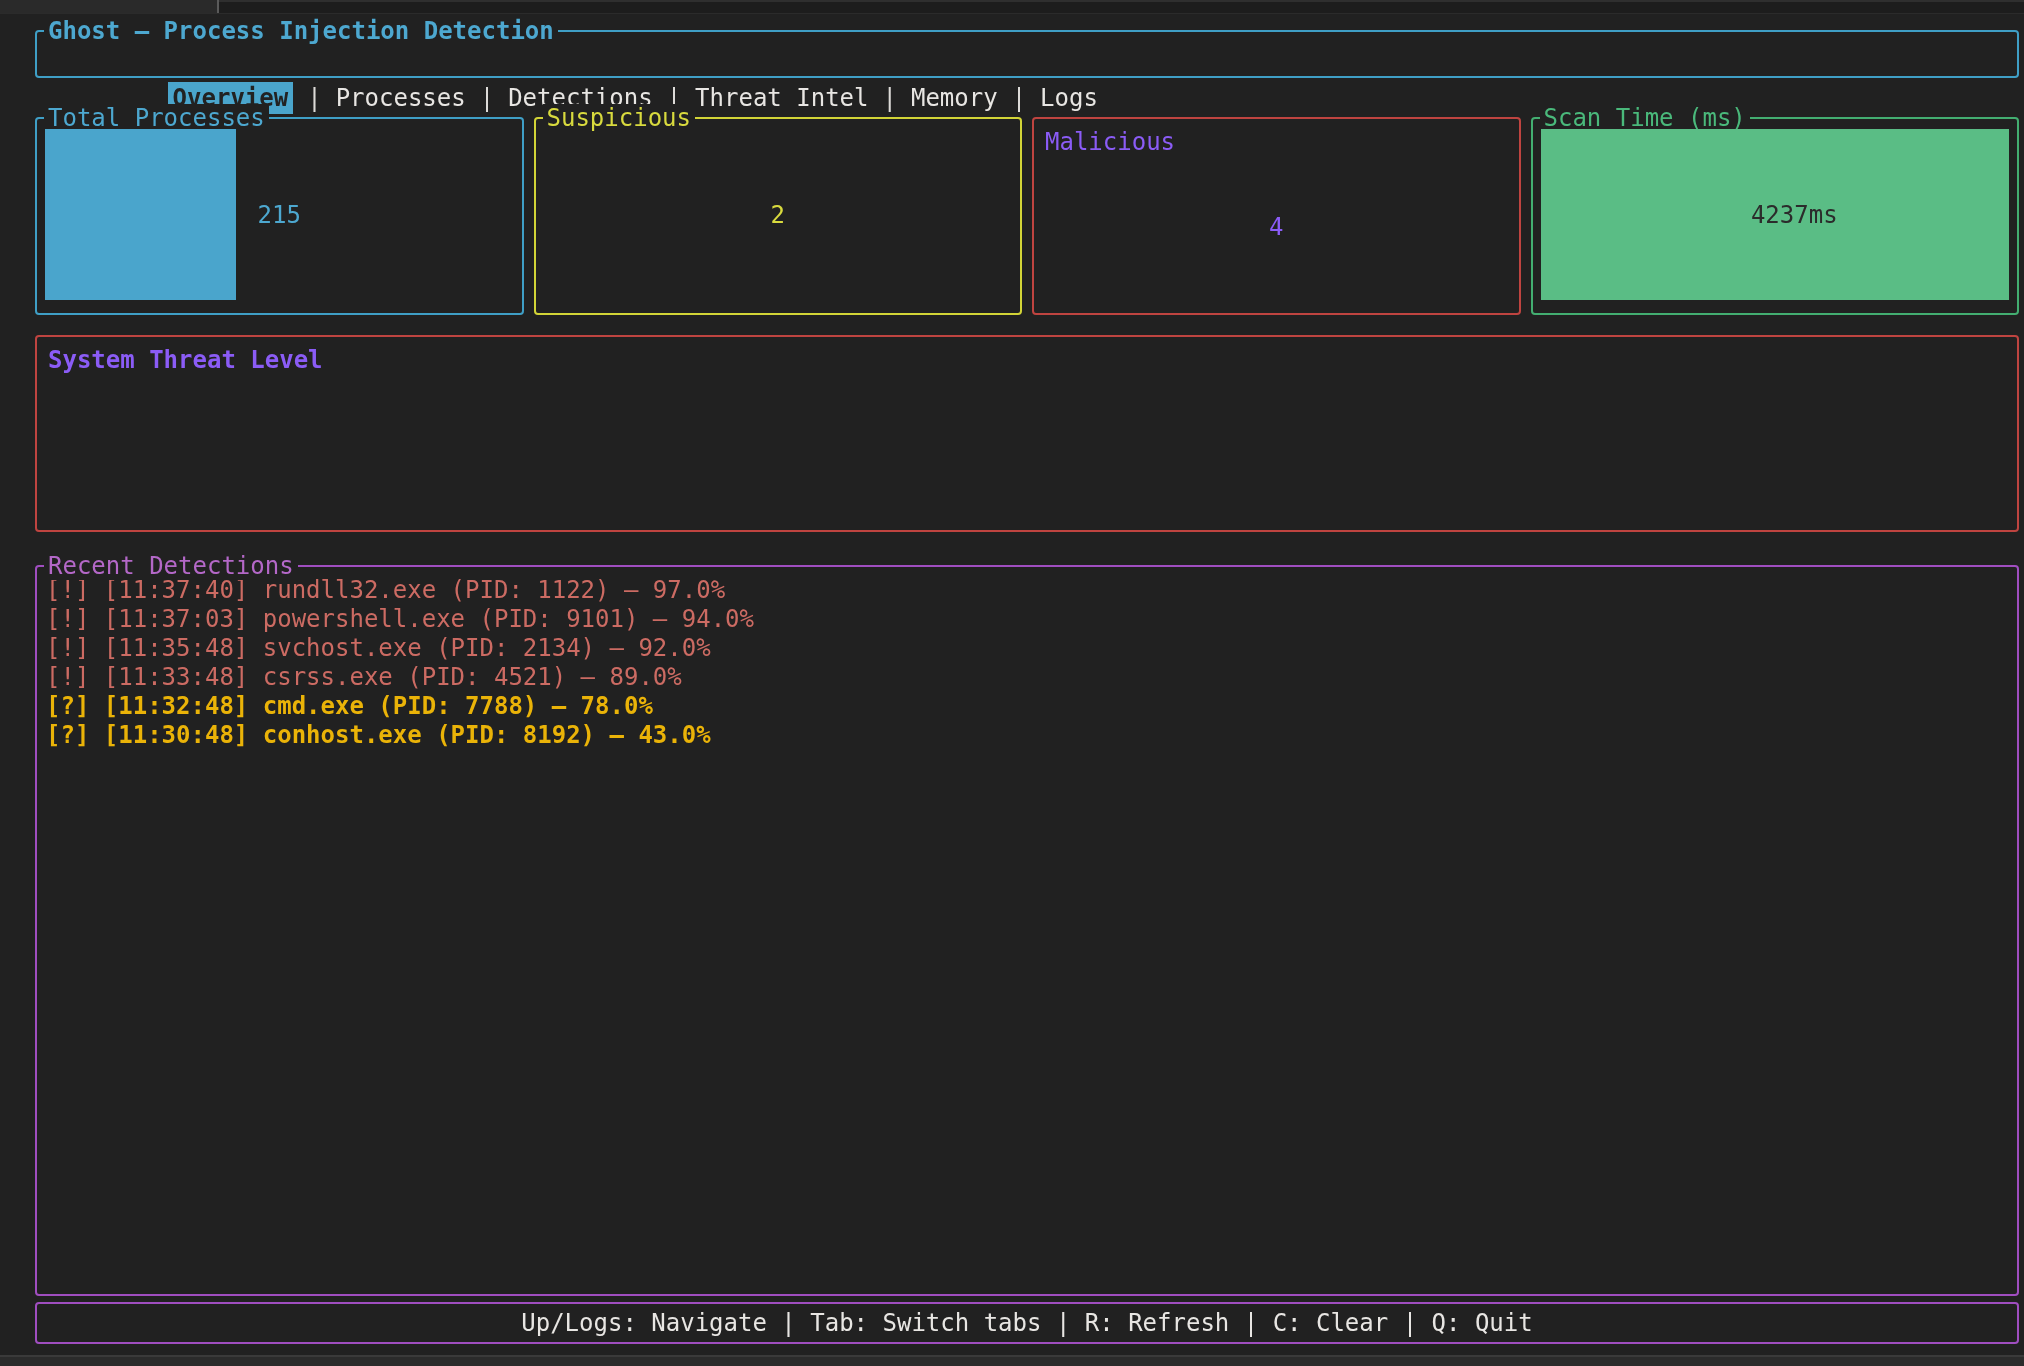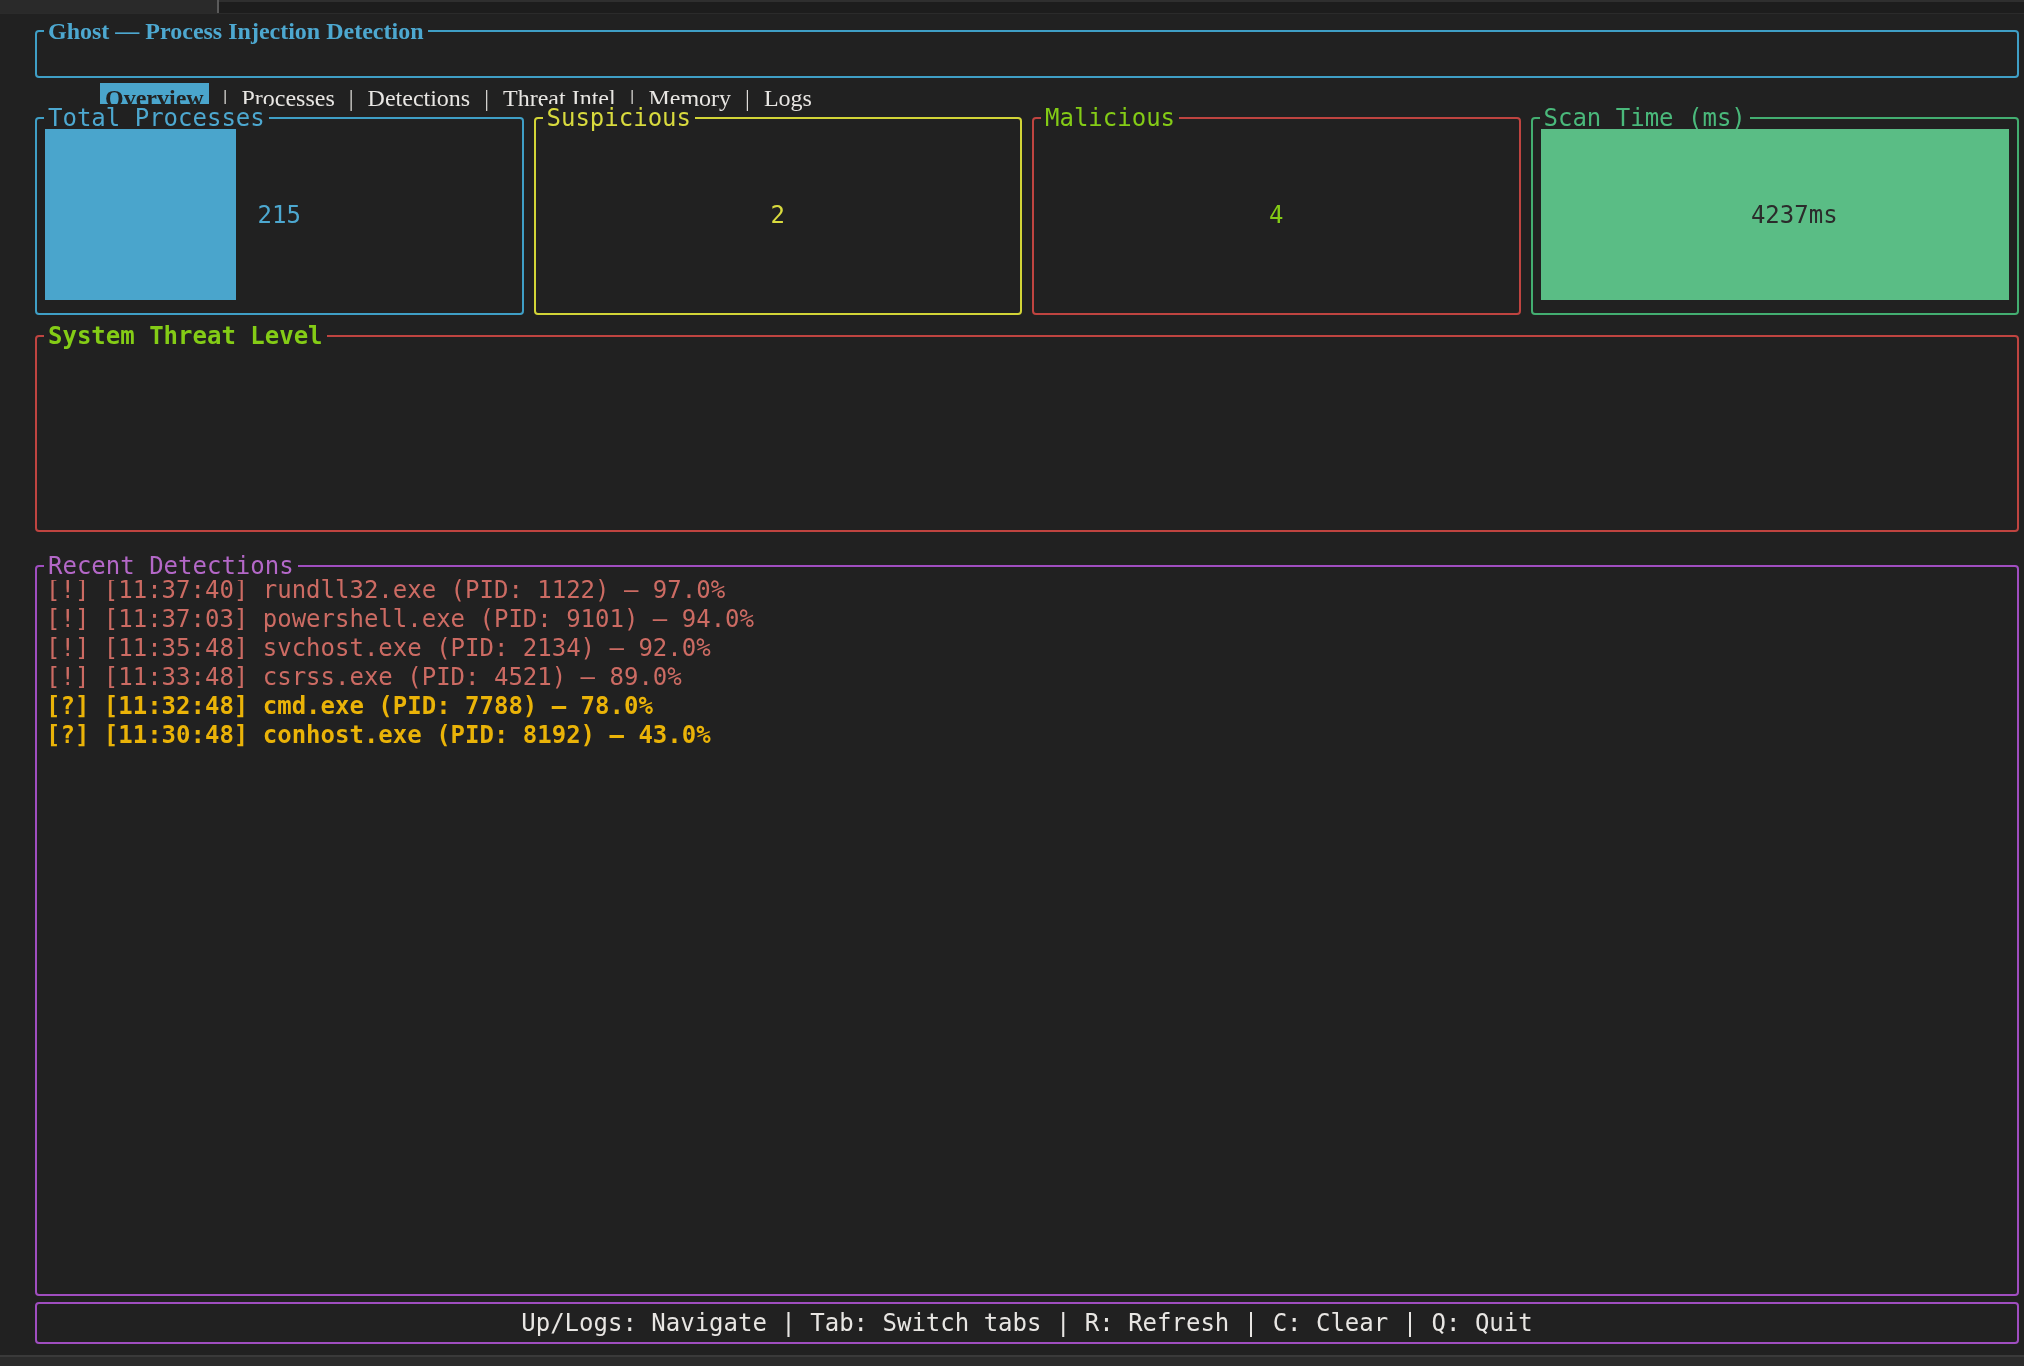--- a/index.html
+++ b/index.html
@@ -30,27 +30,27 @@
   .bold { font-weight:bold; }
 
   
   .c-cyan    { border-color:#3f9fc6; }
   .c-yellow  { border-color:#d2d437; }
   .c-red     { border-color:#bf4440; }
   .c-green   { border-color:#43ae71; }
   .c-magenta { border-color:#a04ec0; }
   .t-cyan    { color:#4da8d0; }
   .t-yellow  { color:#d8da3e; }
-  .t-red     { color:#84cc16; }
+  .t-red     { color:#8b5cf6;margin-top:24px; }
   .t-green   { color:#4ab97b; }
   .t-magenta { color:#b468c8; }
   .t-dark    { color:#2b2b2b;padding-left:39px; }
 
   
-  .tabbar-frame { height:48px;font-family:Liberation Serif, serif; }
+  .tabbar-frame { height:48px; }
   .tabs-row { padding-left:15px; line-height:44px; white-space:pre; }
   .tab { cursor:default; }
   .tab.active { background:#4aa5cc; color:#222222; font-weight:bold; padding:2px 5px; }
   .tab-sep { margin:0 14px; color:#dddbd8; }
 
   
   .stats-row { margin-top:39px; display:grid; grid-template-columns:repeat(4,1fr); gap:10px; }
   .stat-card { height:198px; }
   .gauge { position:absolute; left:8px; right:8px; top:10px; bottom:13px; }
   .gauge-fill { position:absolute; left:0; top:0; bottom:0; width:0; }

